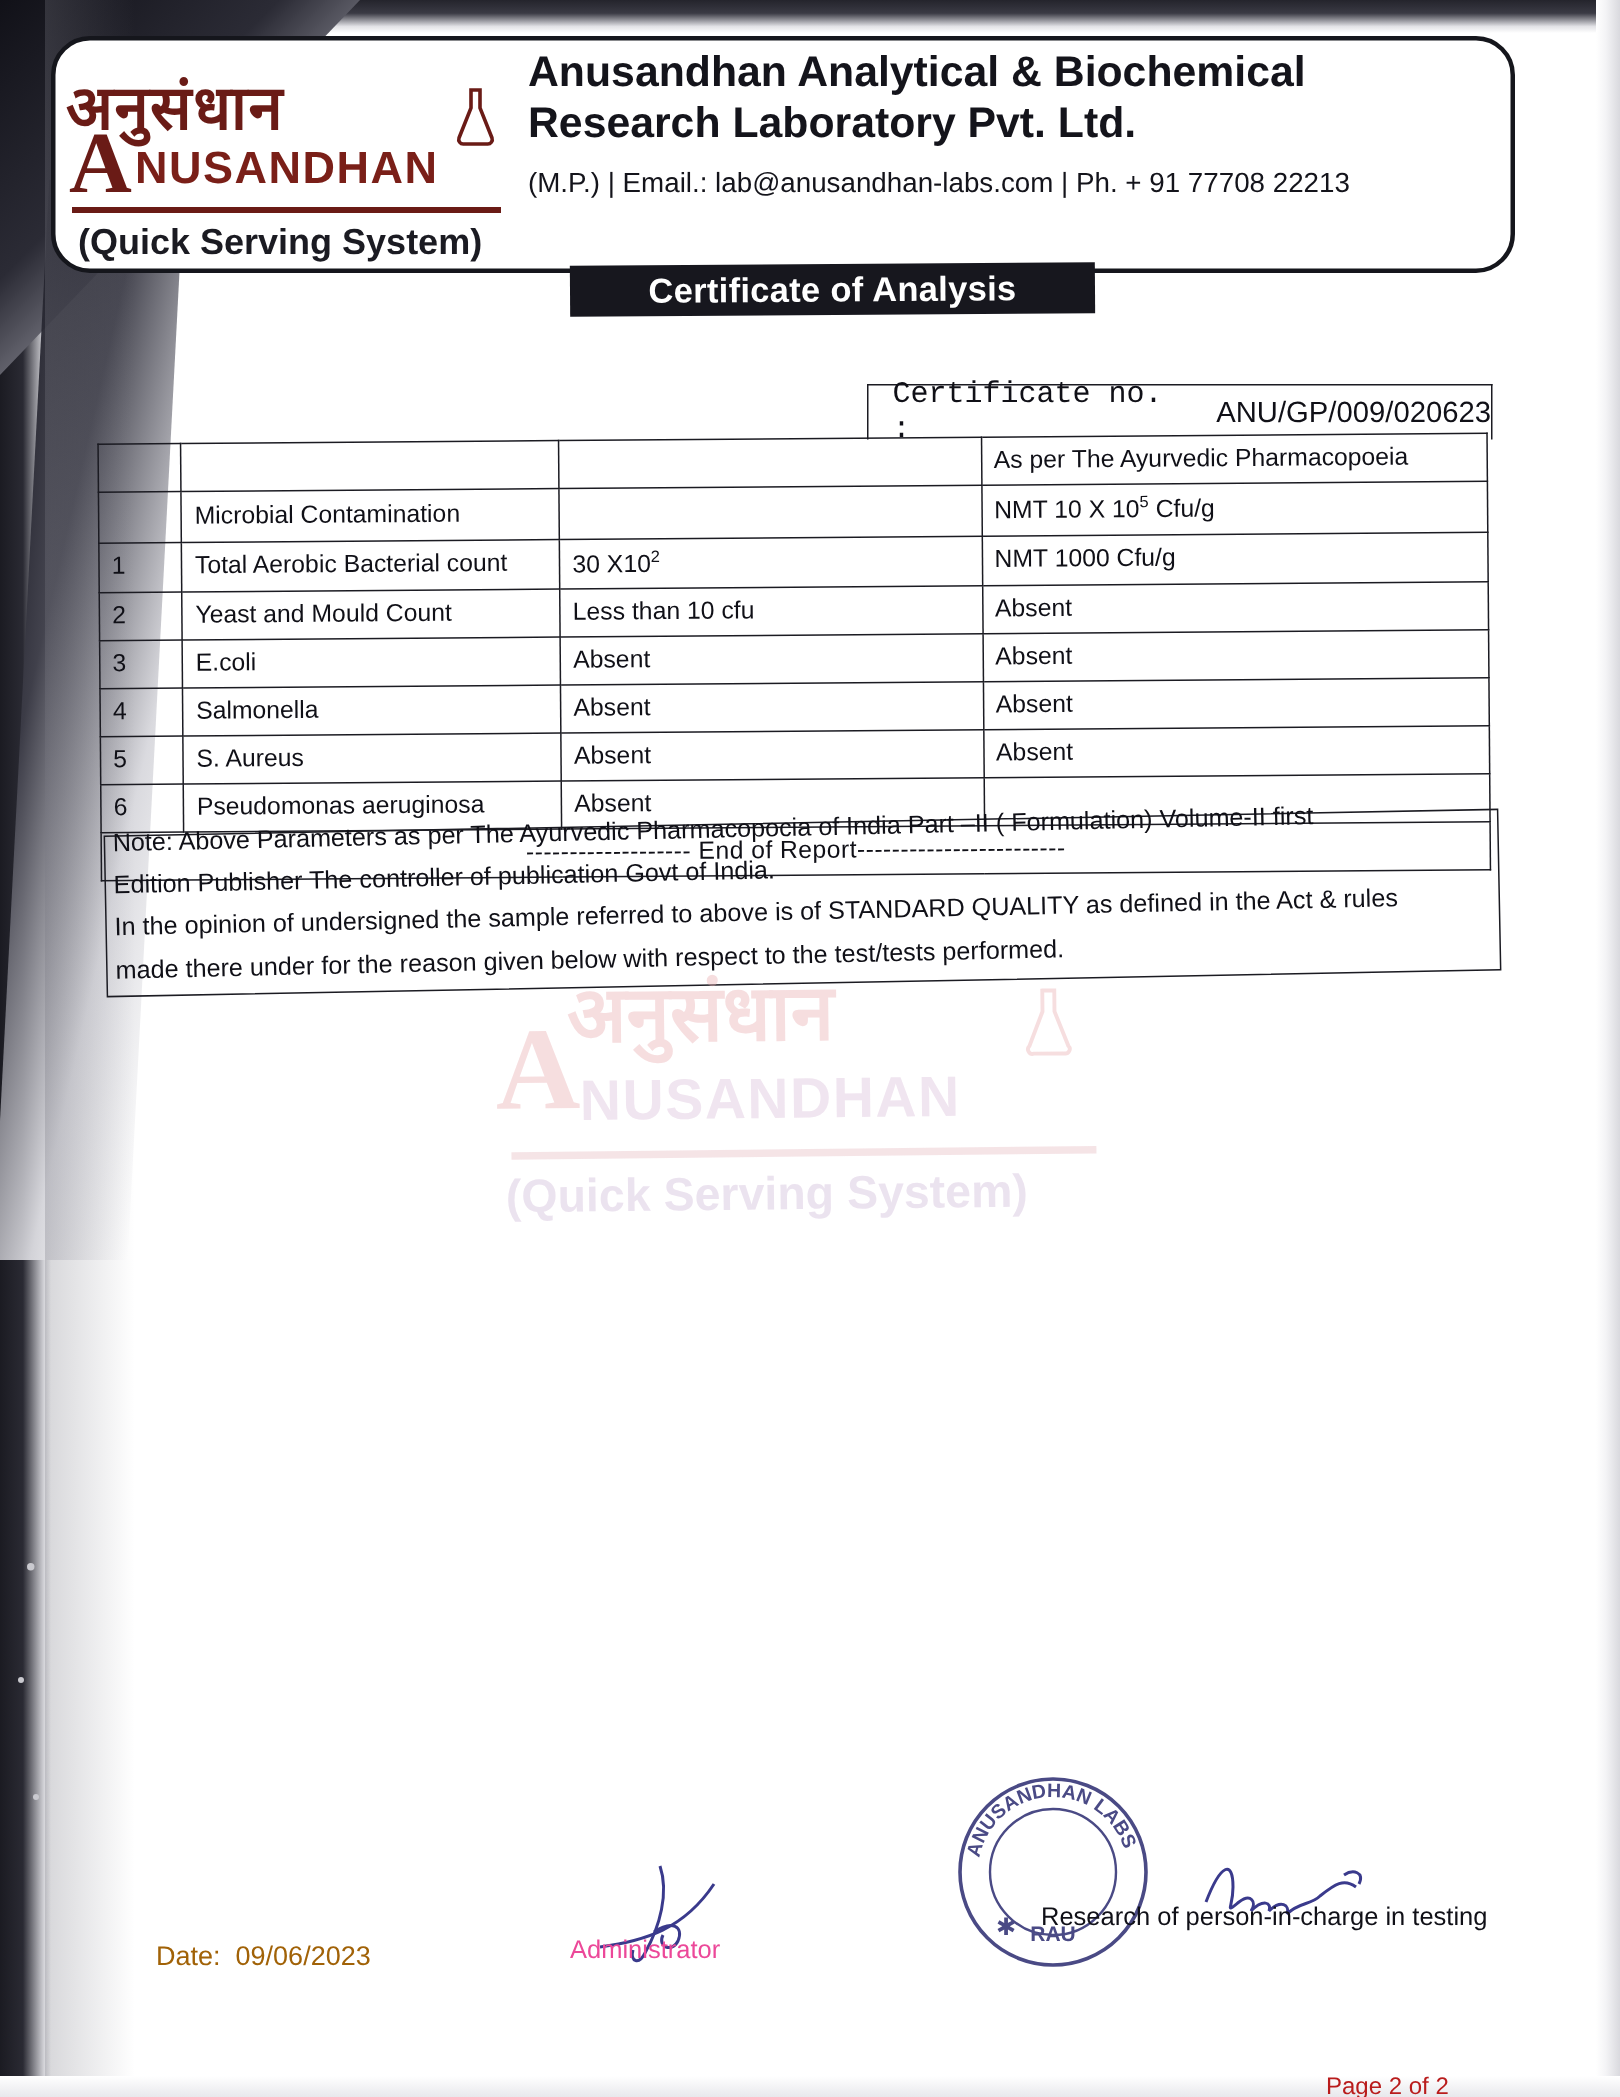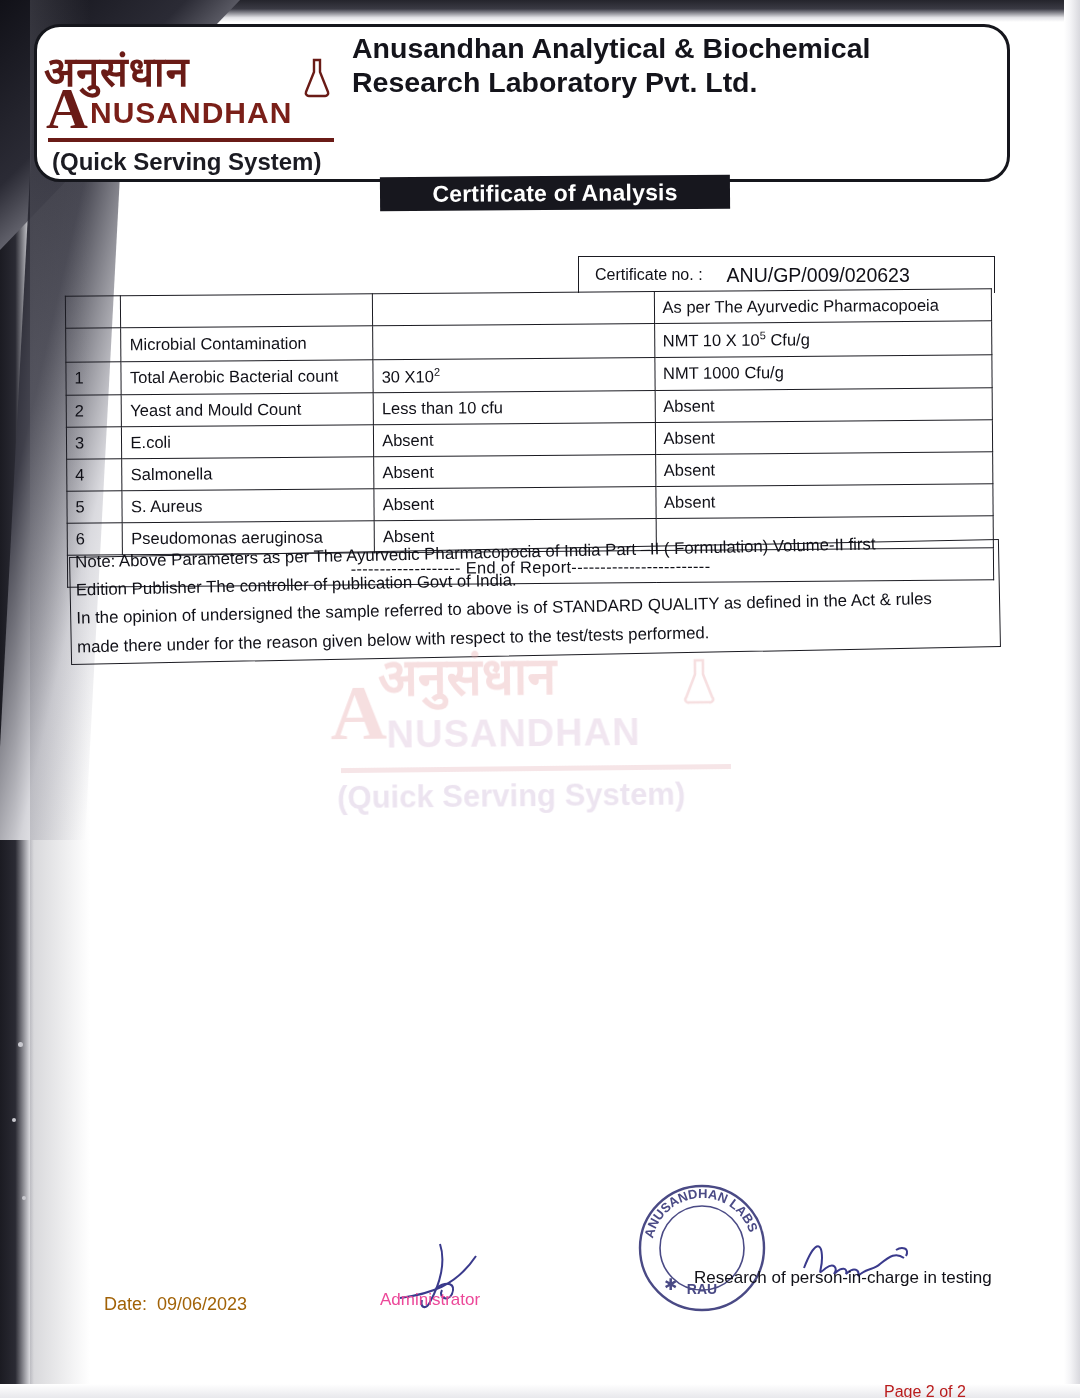--- a/index.html
+++ b/index.html
@@ -166,23 +166,24 @@
   .cert-row {
     position: absolute;
     left: 578px; top: 256px;
     width: 415px; height: 36px;
     border: 1.6px solid #1b1b22;
     border-bottom: none;
     display: flex;
     align-items: center;
   }
   .cert-label {
-    font-size: 16px;
+    font-size: 20px;
     padding-left: 16px;
     color: #101017;
+    font-family: Liberation Mono, monospace;
   }
   .cert-value {
     font-size: 19.5px;
     padding-left: 24px;
     color: #101017;
   }
 
   
   .tbl {
     position: absolute;
@@ -366,20 +367,21 @@
         <path d="M12 2 h6 v12 l8 20 a3 3 0 0 1 -3 4 h-16 a3 3 0 0 1 -3 -4 l8 -20 z" fill="none" stroke="#6a1b16" stroke-width="2.4"></path>
       </svg>
     </div>
     <div class="logo-eng">NUSANDHAN</div>
     <div class="logo-rule"></div>
     <div class="logo-sub">(Quick Serving System)</div>
   </div>
 
   <div class="lab-title">Anusandhan Analytical &amp; Biochemical Research Laboratory Pvt. Ltd.</div>
   <div class="lab-addr">
+    <div>(M.P.) | Email.: lab@anusandhan-labs.com | Ph. + 91 77708 22213</div>
   </div>
 
   <div class="coa-banner">
     <span>Certificate of Analysis</span>
   </div>
 
   <div class="cert-row">
     <div class="cert-label">Certificate no. :</div>
     <div class="cert-value">ANU/GP/009/020623</div>
   </div>

